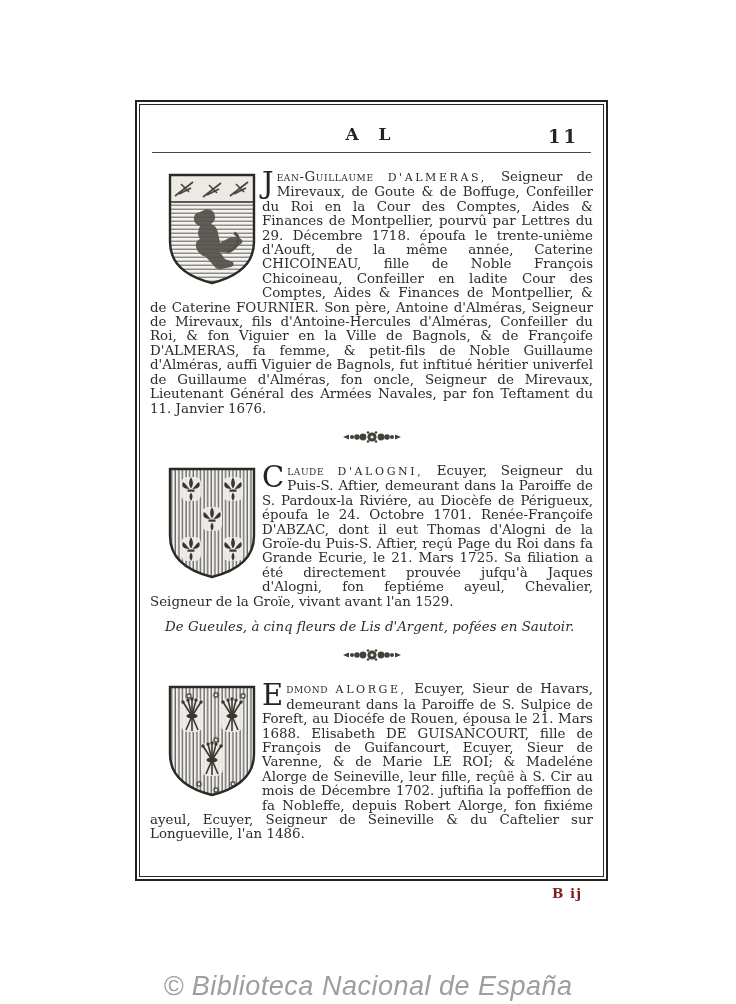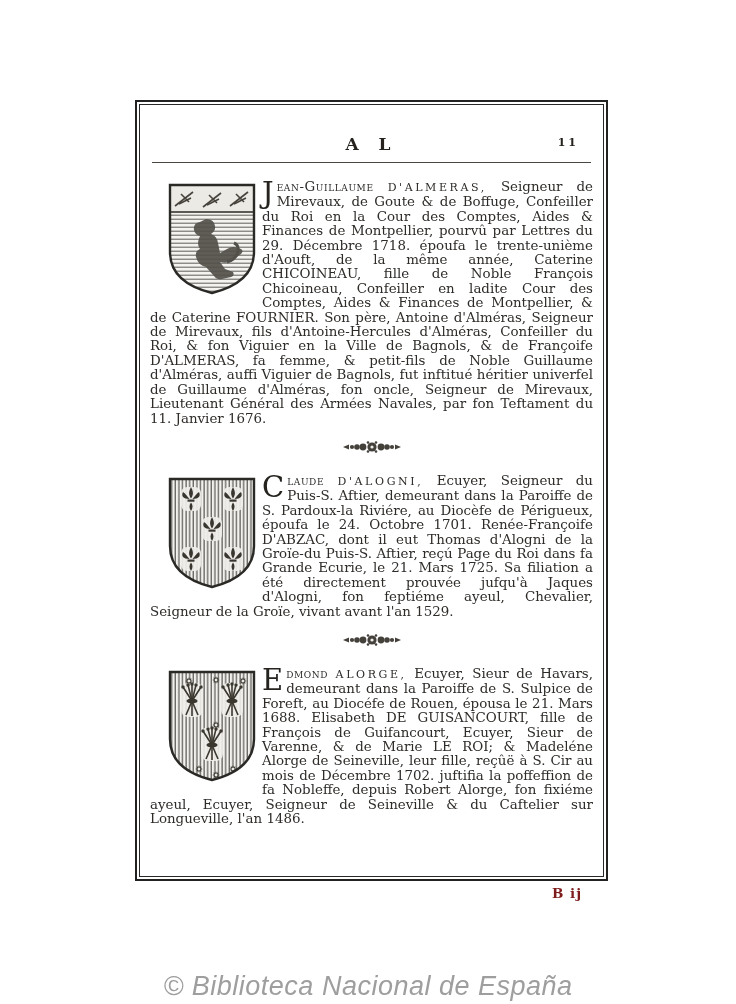--- a/index.html
+++ b/index.html
@@ -7,29 +7,29 @@
     width:736px;height:1004px;position:relative;background:#ffffff;
     font-family:"DejaVu Serif","Liberation Serif",serif;color:#2e2b28;
     overflow:hidden;
   }
   .frame-outer{
     position:absolute;left:135px;top:100px;width:473px;height:781px;
     border:2.5px solid #242220;box-sizing:border-box;background:#fff;
   }
   .frame-inner{
     position:absolute;inset:2px;border:1px solid #2a2826;box-sizing:border-box;
-    padding:23px 10px 0 10px;overflow:hidden;
+    padding:13px 10px 0 10px;overflow:hidden;
   }
   .running-head{position:relative;height:32px;}
   .running-title{
     position:absolute;left:0;right:0;top:6px;text-align:center;
     font-size:17px;font-weight:600;letter-spacing:7px;color:#26231f;
   }
   .page-number{
-    position:absolute;right:14px;top:8px;font-size:11px;font-weight:700;
+    position:absolute;right:14px;top:8px;font-size:18px;font-weight:700;
     letter-spacing:3px;color:#26231f;
   }
   .head-rule{border:0;border-top:1.6px solid #4a4742;margin:2px 2px 0 2px;}
   .entry{margin-top:17px;}
   .entry::after{content:"";display:block;clear:both;}
   .shield{
     float:left;width:90px;height:114px;margin:2px 5px 8px 17px;
   }
   .entry p{margin:0;font-size:13.4px;line-height:14.4px;text-align:justify;}
   .entry .lead .dropcap{
@@ -171,20 +171,21 @@
             <use href="#fleur" width="20" height="24" transform="translate(14,11)"></use>
             <use href="#fleur" width="20" height="24" transform="translate(56,11)"></use>
             <use href="#fleur" width="20" height="24" transform="translate(35,41)"></use>
             <use href="#fleur" width="20" height="24" transform="translate(14,71)"></use>
             <use href="#fleur" width="20" height="24" transform="translate(56,71)"></use>
           </g>
           <path d="M3 3 H87 V70 C87 93 69 105 45 111 C21 105 3 93 3 70 Z" fill="none" stroke="#2b2926" stroke-width="2.4"></path>
         </svg>
       </div>
       <p class="lead indent-col"><span class="dropcap">C</span><span class="smallcaps">laude</span> <span class="grandname">D'ALOGNI,</span> <span>Ecuyer, Seigneur du Puis-S. Aftier, demeurant dans la Paroiffe de S. Pardoux-la Riviére, au Diocèfe de Périgueux, époufa le 24. Octobre 1701. Renée-Françoife D'ABZAC, dont il eut Thomas d'Alogni de la Groïe-du Puis-S. Aftier, reçú Page du Roi dans fa Grande Ecurie, le 21. Mars 1725. Sa filiation a été directement prouvée jufqu'à Jaques d'Alogni, fon feptiéme ayeul, Chevalier, Seigneur de la Groïe, vivant avant l'an 1529.</span></p>
+      <p class="blazon indent-col">De Gueules, à cinq fleurs de Lis d'Argent, pofées en Sautoir.</p>
       <svg class="ornament" viewBox="0 0 62 16">
           <use href="#fleuron"></use>
         </svg>
     </section>
 
     <section class="entry">
       <div class="shield">
         <svg width="90" height="114" viewBox="0 0 90 114">
           <path d="M3 3 H87 V70 C87 93 69 105 45 111 C21 105 3 93 3 70 Z" fill="url(#vl)"></path>
           <g>

